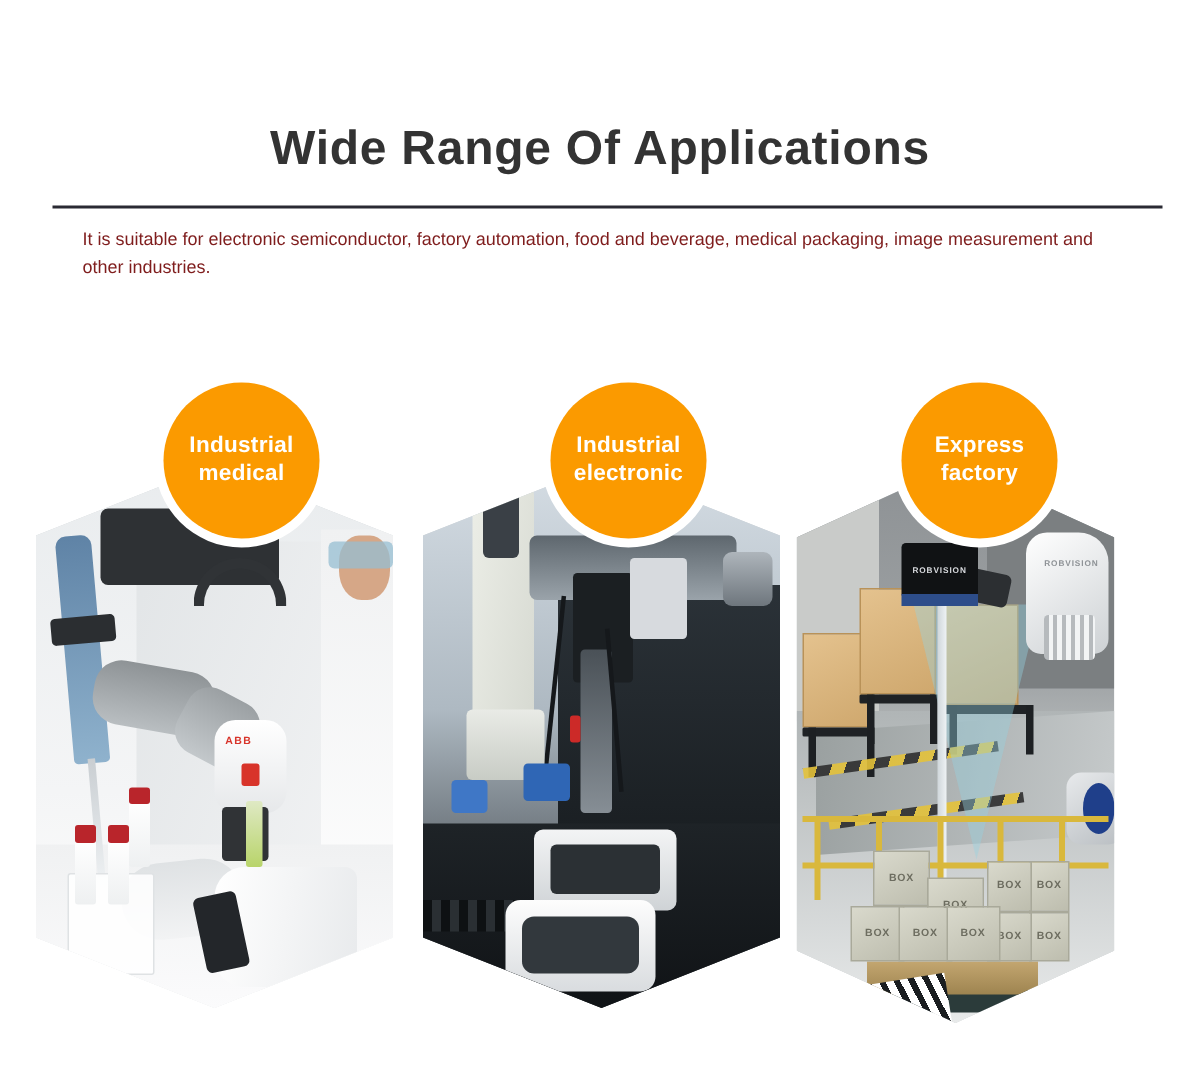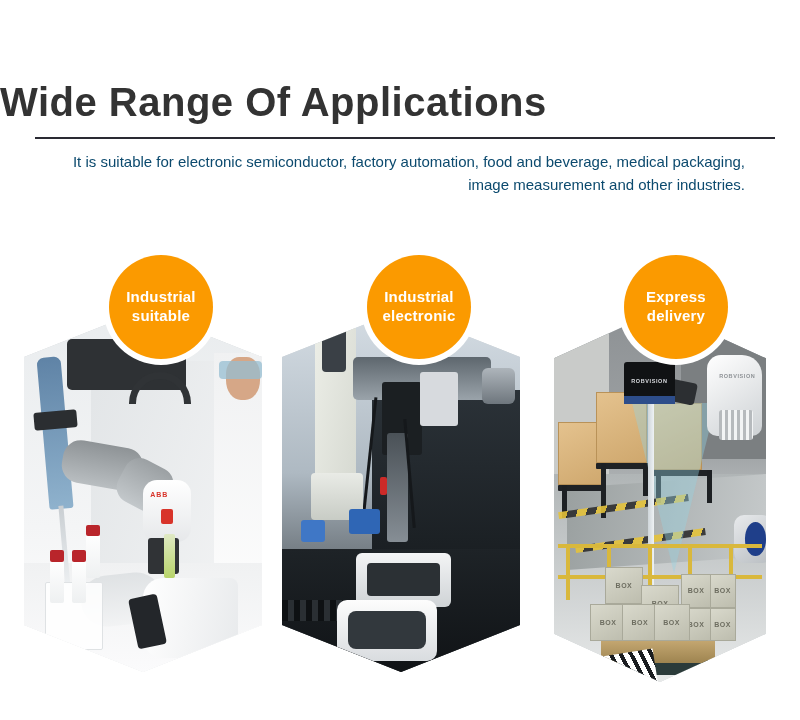--- a/index.html
+++ b/index.html
@@ -7,59 +7,60 @@
     width:800px; height:720px;
     background:#ffffff;
     font-family:"Liberation Sans", sans-serif;
     overflow:hidden;
   }
   .page { position:relative; width:800px; height:720px; background:#fff; }
 
   
   .header { position:absolute; left:0; top:0; width:800px; }
   .title {
-    font-size:40px;
+    text-align:center;
+    font-size:32px;
     font-weight:bold;
     color:#333333;
     letter-spacing:0.5px;
     padding-top:82px;
     line-height:1.0;
     font-stretch:condensed;
   }
   .rule {
     position:absolute;
     left:35px; top:137px;
     width:740px; height:2px;
     background:#2a2a33;
   }
   .subtitle {
     position:absolute;
     left:55px; top:150px;
     width:690px;
-    text-align:right;
-    font-size:15px;
+    text-align:left;
+    font-size:12px;
     line-height:1.55;
-    color:#0c4a6e;
+    color:#7f1d1d;
   }
 
   
   .panels {
     position:absolute;
     left:0; top:255px;
     width:800px; height:425px;
   }
   .panel {
     position:absolute;
     top:0;
     width:238px;
     height:425px;
   }
   .panel-1 { left:24px; }
   .panel-2 { left:282px; }
-  .panel-3 { left:554px; width:212px; }
+  .panel-3 { left:531px; width:212px; }
 
   .photo {
     position:absolute;
     left:0; top:55px;
     width:100%;
     height:362px;
     -webkit-clip-path: polygon(50% 0%, 100% 13%, 100% 87%, 50% 100%, 0% 87%, 0% 13%);
     clip-path: polygon(50% 0%, 100% 13%, 100% 87%, 50% 100%, 0% 87%, 0% 13%);
     overflow:hidden;
     background:#cfd3d6;
@@ -454,21 +455,21 @@
           <div class="sleeve-dark"></div>
           <div class="rack"></div>
           <div class="vial v1"></div>
           <div class="vial v2"></div>
           <div class="vial v3"></div>
         </div>
       </div>
       <div class="badge">
         <span>
           <span>Industrial</span><br>
-          <span>suitable</span>
+          <span>medical</span>
         </span>
       </div>
     </div>
 
     <div class="panel panel-2">
       <div class="photo">
         <div class="ind">
           <div class="darkback"></div>
           <div class="col-white"></div>
           <div class="col-cap"></div>
@@ -558,19 +559,19 @@
           <div class="cbox cb3">BOX</div>
           <div class="cbox cb4">BOX</div>
           <div class="cbox cb5">BOX</div>
 
           <div class="ladder"></div>
         </div>
       </div>
       <div class="badge">
         <span>
           <span>Express</span><br>
-          <span>delivery</span>
+          <span>factory</span>
         </span>
       </div>
     </div>
 
   </div>
 </div>
 
 </body></html>

